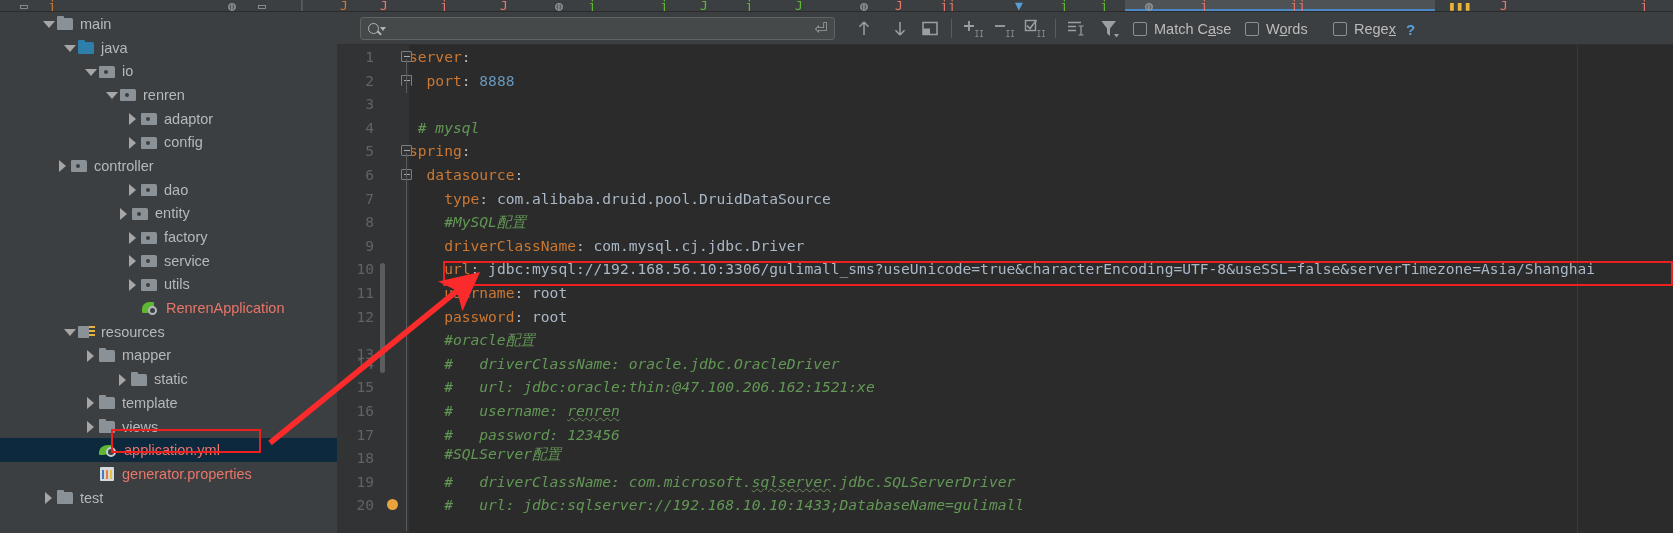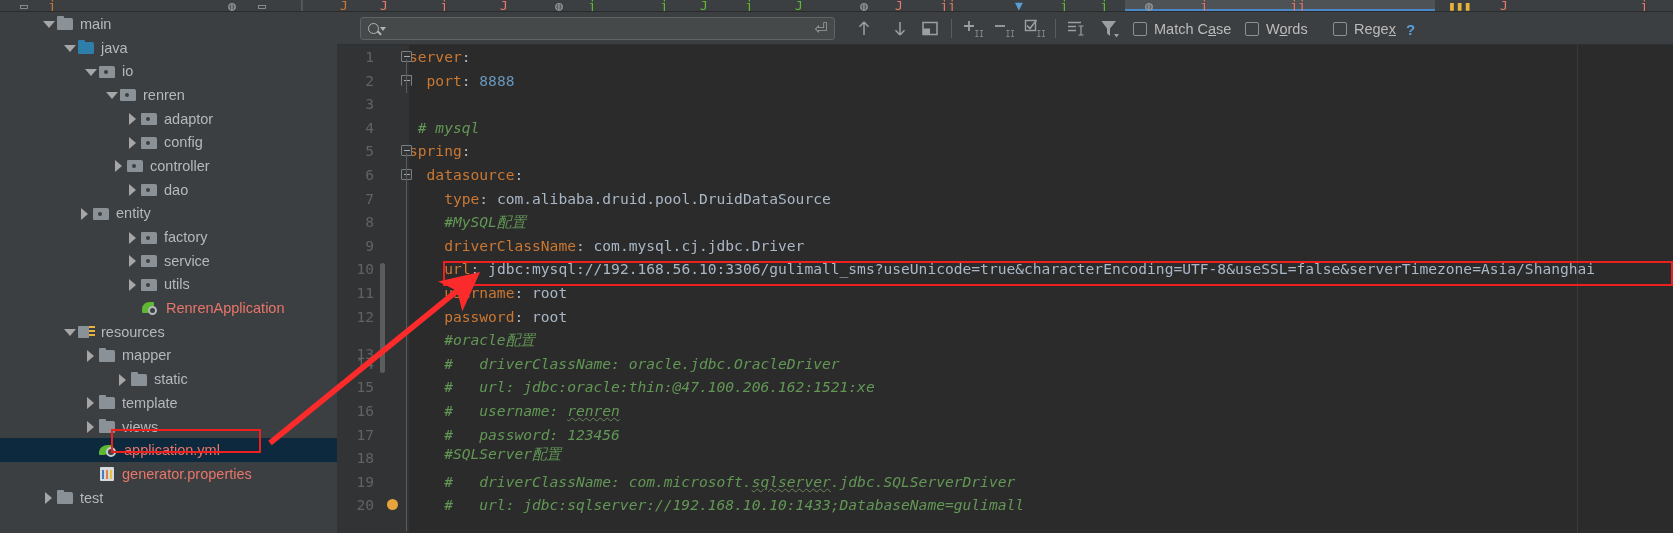--- a/index.html
+++ b/index.html
@@ -563,31 +563,31 @@
       <div class="tree-row" style="padding-left: 126px;">
         <span class="arrow right"></span>
         <span class="ficon folder-pkg"></span>
         <span class="tree-label">adaptor</span>
       </div>
       <div class="tree-row" style="padding-left: 126px;">
         <span class="arrow right"></span>
         <span class="ficon folder-pkg"></span>
         <span class="tree-label">config</span>
       </div>
-      <div class="tree-row" style="padding-left: 112px;">
+      <div class="tree-row" style="padding-left: 56px;">
         <span class="arrow right"></span>
         <span class="ficon folder-pkg"></span>
         <span class="tree-label">controller</span>
       </div>
       <div class="tree-row" style="padding-left: 126px;">
         <span class="arrow right"></span>
         <span class="ficon folder-pkg"></span>
         <span class="tree-label">dao</span>
       </div>
-      <div class="tree-row" style="padding-left: 78px;">
+      <div class="tree-row" style="padding-left: 117px;">
         <span class="arrow right"></span>
         <span class="ficon folder-pkg"></span>
         <span class="tree-label">entity</span>
       </div>
       <div class="tree-row" style="padding-left: 126px;">
         <span class="arrow right"></span>
         <span class="ficon folder-pkg"></span>
         <span class="tree-label">factory</span>
       </div>
       <div class="tree-row" style="padding-left: 126px;">

